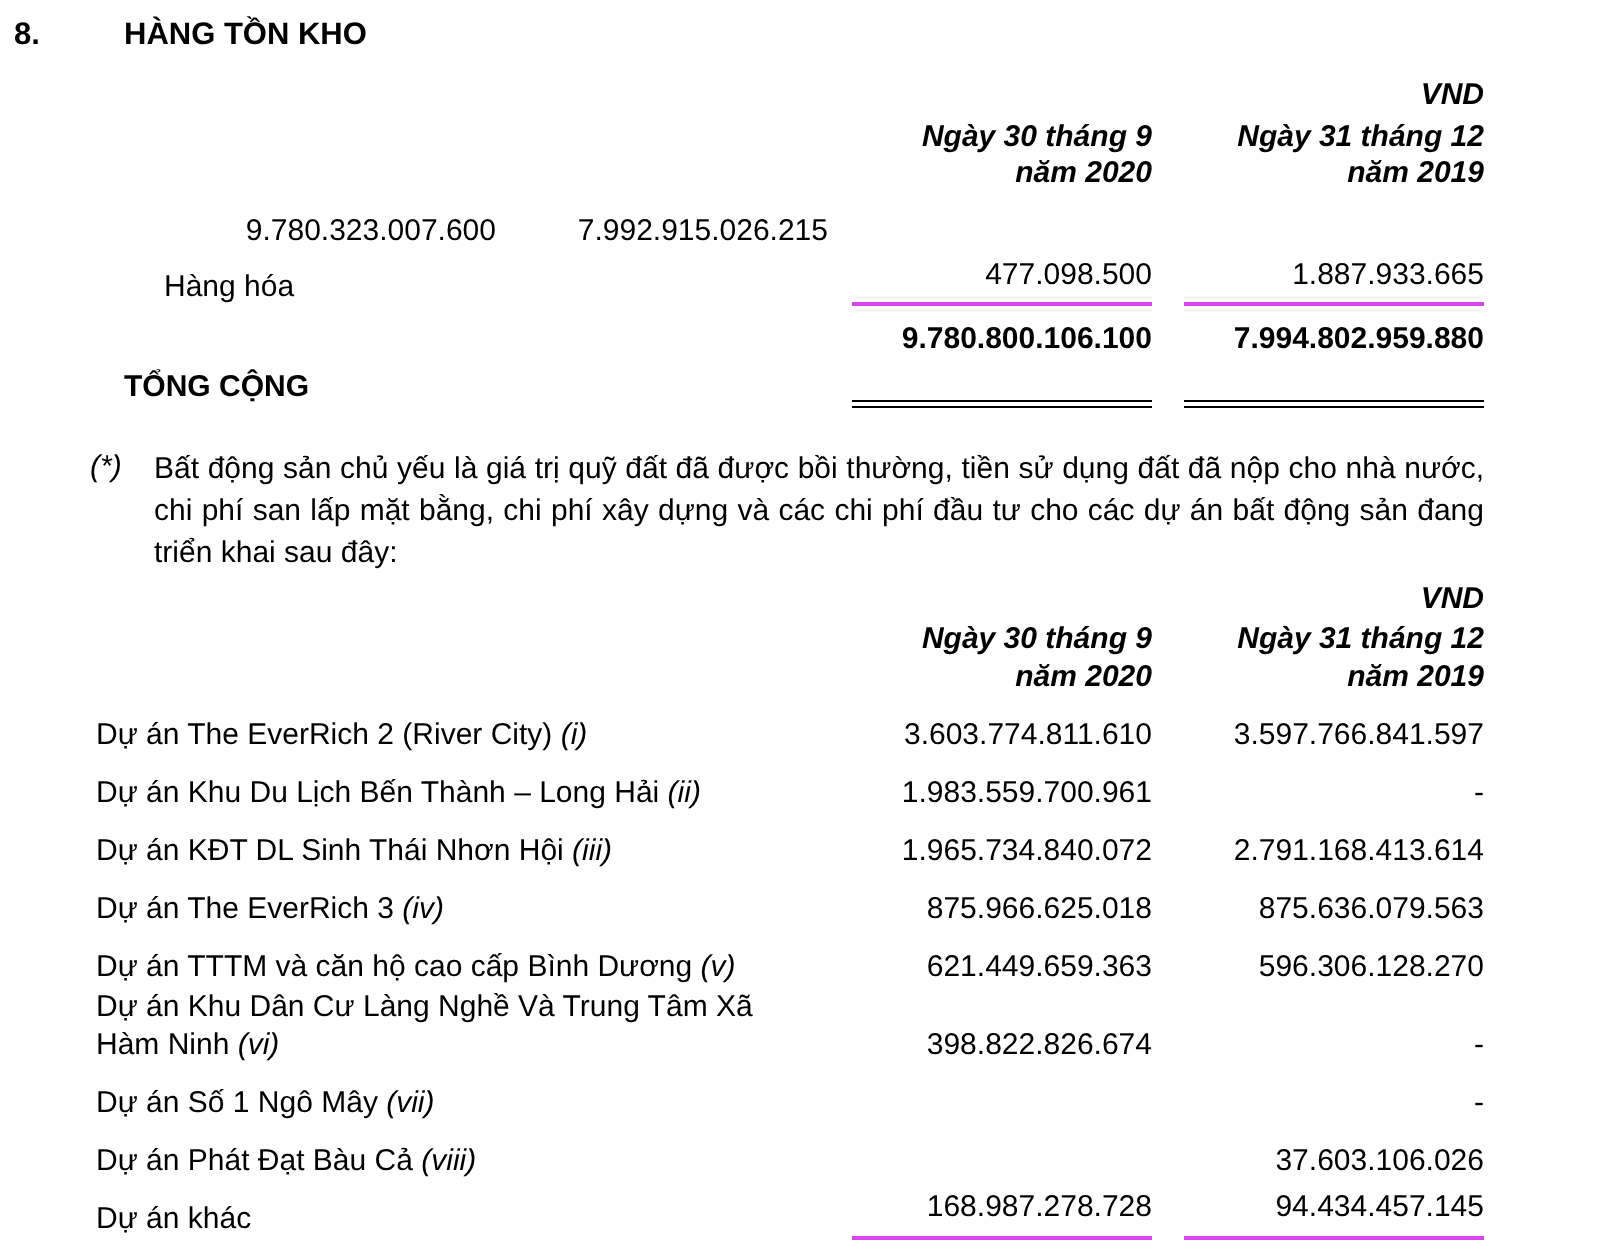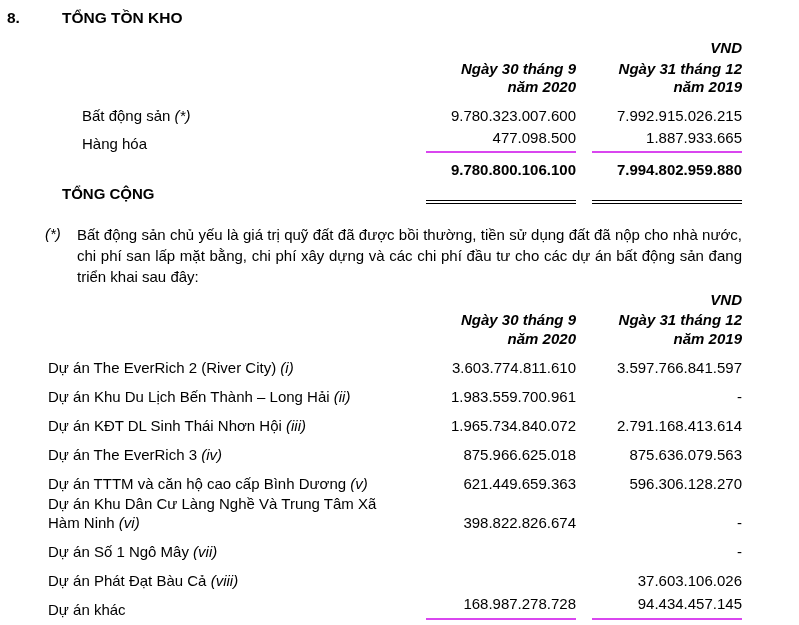--- a/index.html
+++ b/index.html
@@ -62,39 +62,38 @@
   .note .body { flex: 1; text-align: justify; line-height: 1.42; }
   .vnd.second { margin-top: 2px; }
 </style>
 </head>
 <body>
 
 <div class="page">
 
   <div class="section-head">
     <span class="section-num">8.</span>
-    <span>TỔNG TỒN KHO</span>
+    <span>HÀNG TỒN KHO</span>
   </div>
 
   <div class="vnd">VND</div>
 
   <div class="t1" id="table1">
       <div class="trow thead">
         <div class="lbl"></div>
         <div class="num">
           <div class="">Ngày 30 tháng 9</div>
           <div class="">năm 2020</div>
         </div>
         <div class="num">
           <div class="">Ngày 31 tháng 12</div>
           <div class="">năm 2019</div>
         </div>
       </div>
       <div class="trow">
-        <div class="lbl">Bất động sản <span class="suffix">(*)</span></div>
         <div class="num">9.780.323.007.600</div>
         <div class="num">7.992.915.026.215</div>
       </div>
       <div class="trow">
         <div class="lbl">Hàng hóa</div>
         <div class="num rule">477.098.500</div>
         <div class="num rule">1.887.933.665</div>
       </div>
       <div class="trow total">
         <div class="lbl">TỔNG CỘNG</div>

